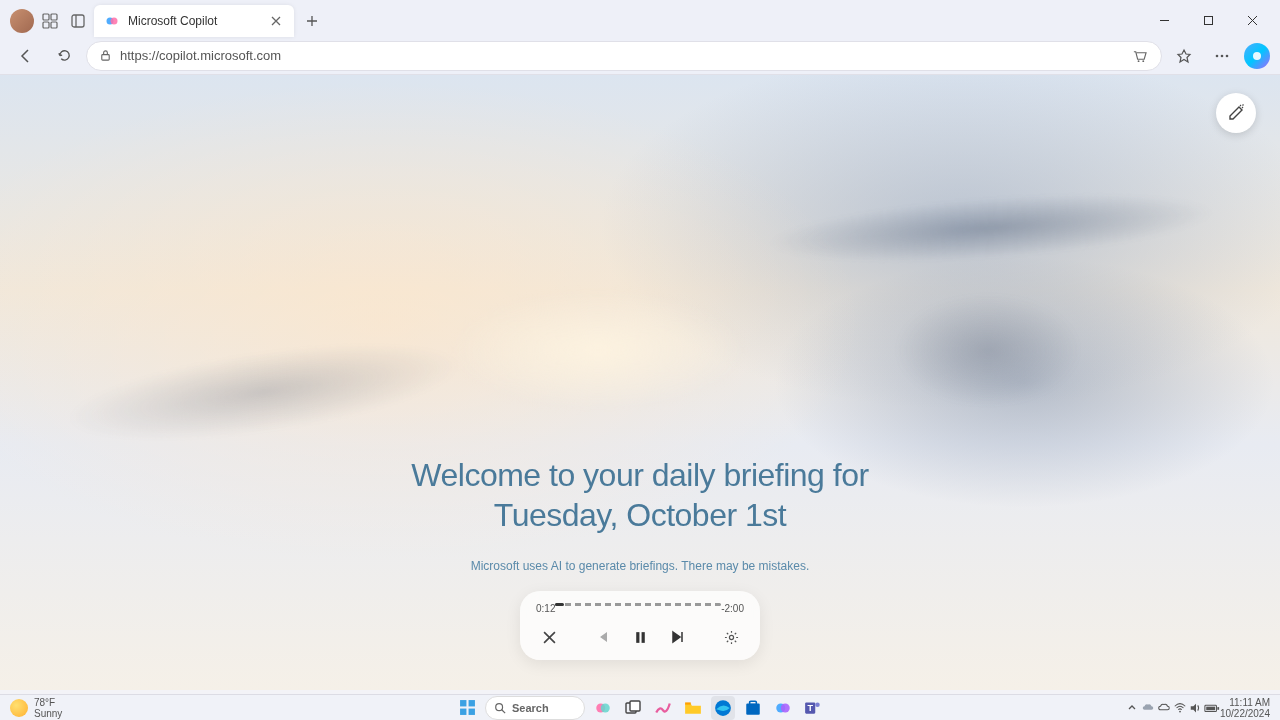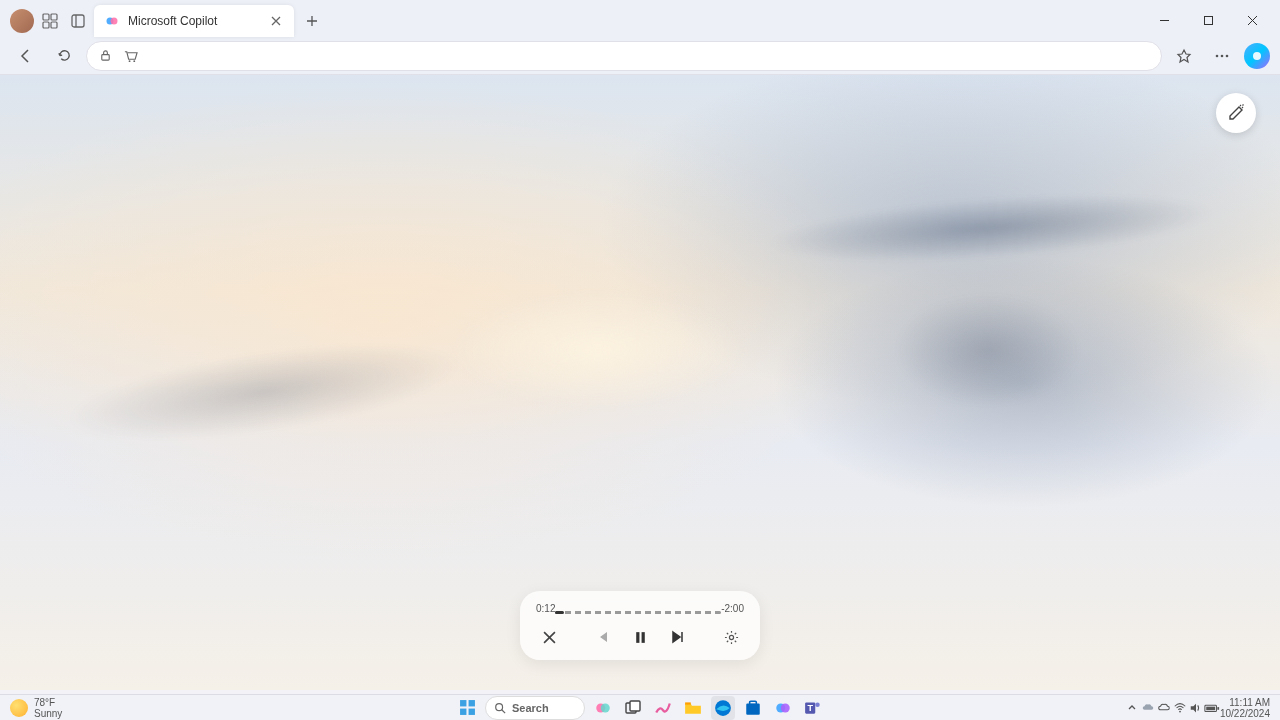--- a/index.html
+++ b/index.html
@@ -39,21 +39,21 @@
 .wave3 { position: absolute; right: 15%; top: 35%; width: 200px; height: 120px; background: radial-gradient(ellipse at center, rgba(90,100,120,0.3), transparent 65%); border-radius: 50%; filter: blur(3px); }
 .glow { position: absolute; left: 35%; top: 35%; width: 300px; height: 120px; background: radial-gradient(ellipse, rgba(255,245,225,0.8), transparent 70%); filter: blur(4px); }
 
 .edit-fab { position: absolute; top: 18px; right: 24px; width: 40px; height: 40px; background: #fff; border-radius: 50%; box-shadow: 0 2px 8px rgba(0,0,0,0.15); display: flex; align-items: center; justify-content: center; cursor: pointer; color: #444; }
 
 .briefing { position: absolute; width: 100%; top: 380px; text-align: center; }
 .briefing-title { font-size: 32px; font-weight: 400; color: #4a7a9a; line-height: 1.25; letter-spacing: -0.5px; }
 .briefing-disclaimer { margin-top: 24px; font-size: 12px; color: #5a8aaa; }
 
 .player { position: absolute; left: 50%; transform: translateX(-50%); bottom: 30px; width: 240px; background: rgba(255,255,255,0.75); backdrop-filter: blur(8px); border-radius: 20px; padding: 12px 16px 10px 16px; box-shadow: 0 4px 16px rgba(0,0,0,0.08); }
-.progress-row { display: flex; align-items: flex-end; gap: 0; font-size: 10px; color: #555; }
+.progress-row { display: flex; align-items: flex-start; gap: 0; font-size: 10px; color: #555; }
 .progress-track { flex: 1; height: 3px; background: repeating-linear-gradient(90deg, #999 0 6px, transparent 6px 10px); border-radius: 2px; position: relative; }
 .progress-fill { position: absolute; left: 0; top: 0; height: 3px; background: #333; border-radius: 2px; }
 .controls-row { display: flex; align-items: center; justify-content: space-between; margin-top: 10px; }
 .pl-btn { width: 26px; height: 26px; display: flex; align-items: center; justify-content: center; color: #444; cursor: pointer; }
 .pl-btn.dim { color: #aaa; }
 .center-controls { display: flex; align-items: center; gap: 12px; }
 
 
 .taskbar { position: absolute; bottom: 0; left: 0; right: 0; height: 26px; background: #f0f2f8; border-top: 1px solid #dcdce4; display: flex; align-items: center; padding: 0 10px; }
 .weather { display: flex; align-items: center; gap: 6px; font-size: 10px; color: #555; line-height: 1.1; }
@@ -136,20 +136,21 @@
           <path d="M3 8 a5 5 0 1 1 1.5 3.5 M3 8 l-1 -2.5 M3 8 l2.5 -0.5" fill="none" stroke="#555" stroke-width="1.4"></path>
         </svg>
       </div>
     <div class="url-box">
       <span class="lock-icon">
           <svg width="13" height="13" viewBox="0 0 14 14">
             <rect x="3" y="6" width="8" height="6" rx="1" fill="none" stroke="#666" stroke-width="1.2"></rect>
             <path d="M5 6 V4 a2 2 0 0 1 4 0 V6" fill="none" stroke="#666" stroke-width="1.2"></path>
           </svg>
         </span>
+      <span class="url-text">https://copilot.microsoft.com</span>
       <span class="toolbar-icon" style="width:20px">
           <svg width="15" height="15" viewBox="0 0 16 16">
             <path d="M2 4 L4 4 L6 12 L13 12 L15 5 L5 5" fill="none" stroke="#666" stroke-width="1.2"></path>
             <circle cx="7" cy="14" r="1" fill="#666"></circle>
             <circle cx="12" cy="14" r="1" fill="#666"></circle>
           </svg>
         </span>
     </div>
     <div class="toolbar-icon">
         <svg width="16" height="16" viewBox="0 0 16 16">
@@ -178,20 +179,27 @@
   <div class="wave2"></div>
   <div class="wave3"></div>
 
   <div class="edit-fab">
     <svg width="18" height="18" viewBox="0 0 18 18">
         <path d="M3 15 L3 12 L12 3 L15 6 L6 15 Z" fill="none" stroke="#444" stroke-width="1.4"></path>
         <path d="M13 2 L14 1 M15 4 L16 3 M15.5 1.5 L16.5 0.5" stroke="#444" stroke-width="1.2"></path>
       </svg>
   </div>
 
+  <div class="briefing">
+    <div class="briefing-title">
+      <span>Welcome to your daily briefing for</span><br>
+      <span>Tuesday, October 1st</span>
+    </div>
+    <div class="briefing-disclaimer">Microsoft uses AI to generate briefings. There may be mistakes.</div>
+  </div>
 
   <div class="player">
     <div class="progress-row">
       <span>0:12</span>
       <div class="progress-track">
         <div class="progress-fill" id="pf" style="width: 5%;"></div>
       </div>
       <span>-2:00</span>
     </div>
     <div class="controls-row">

